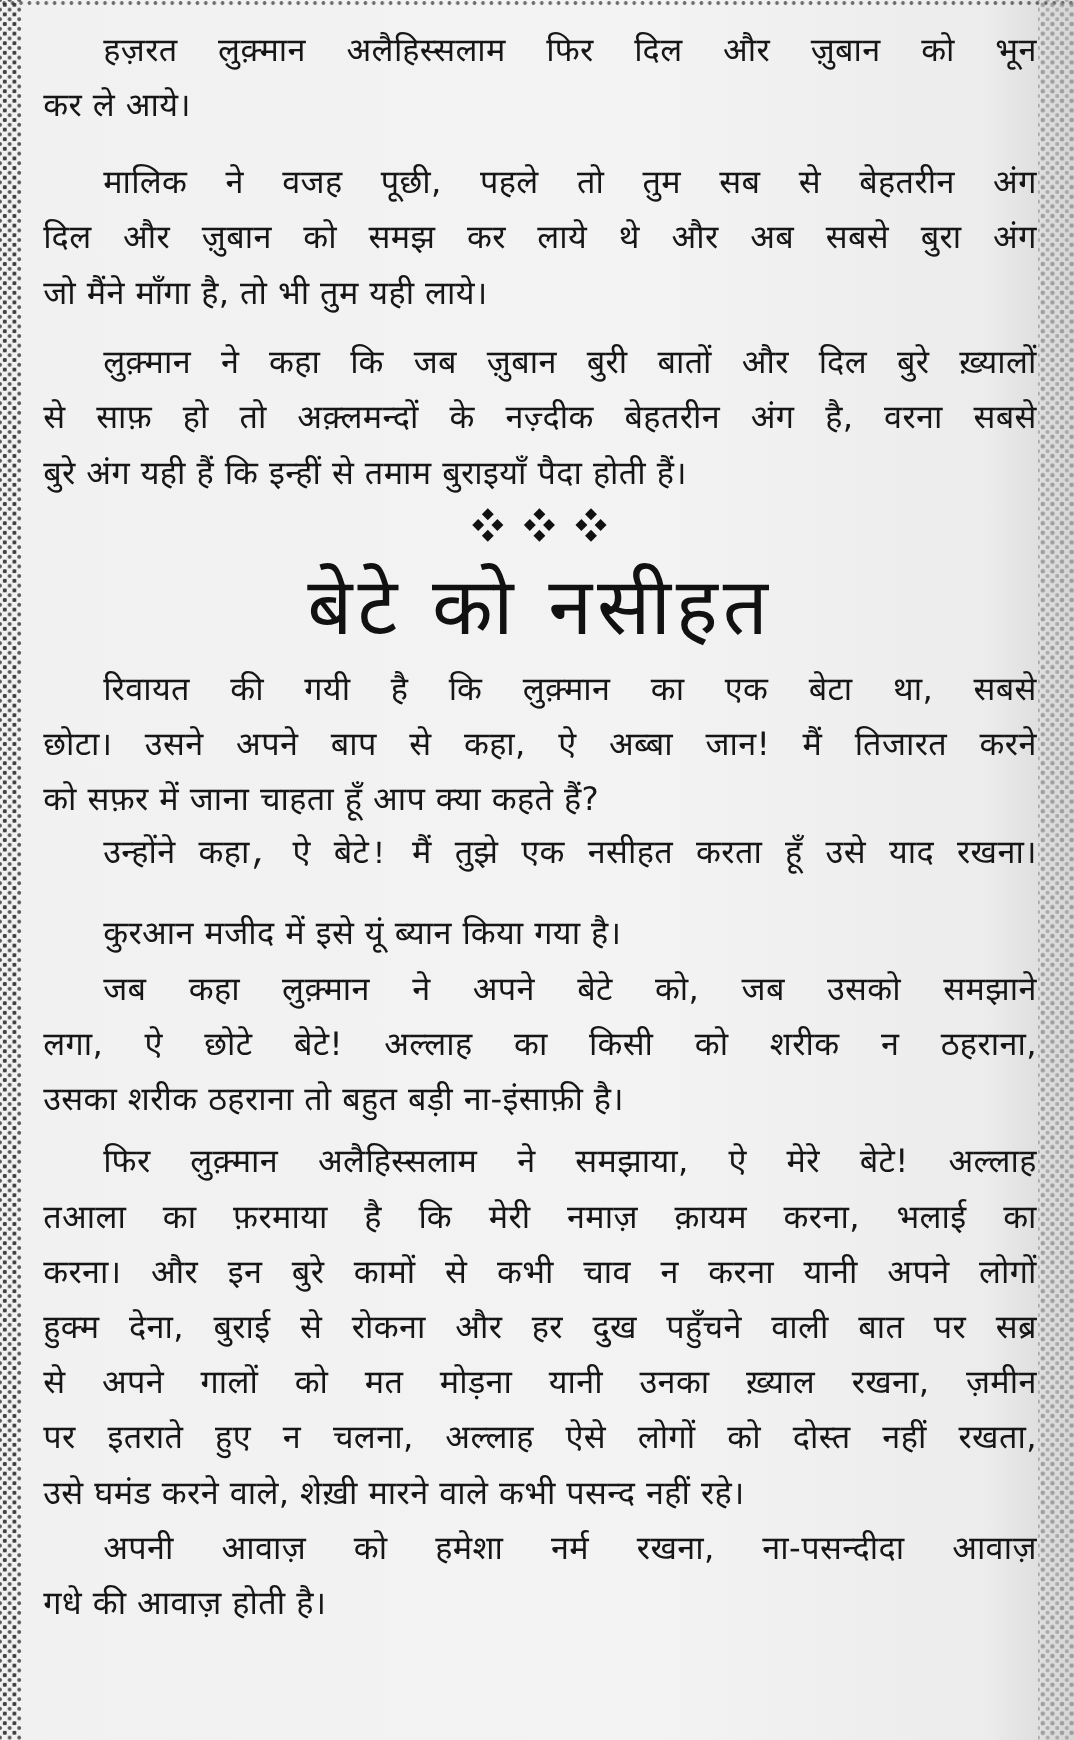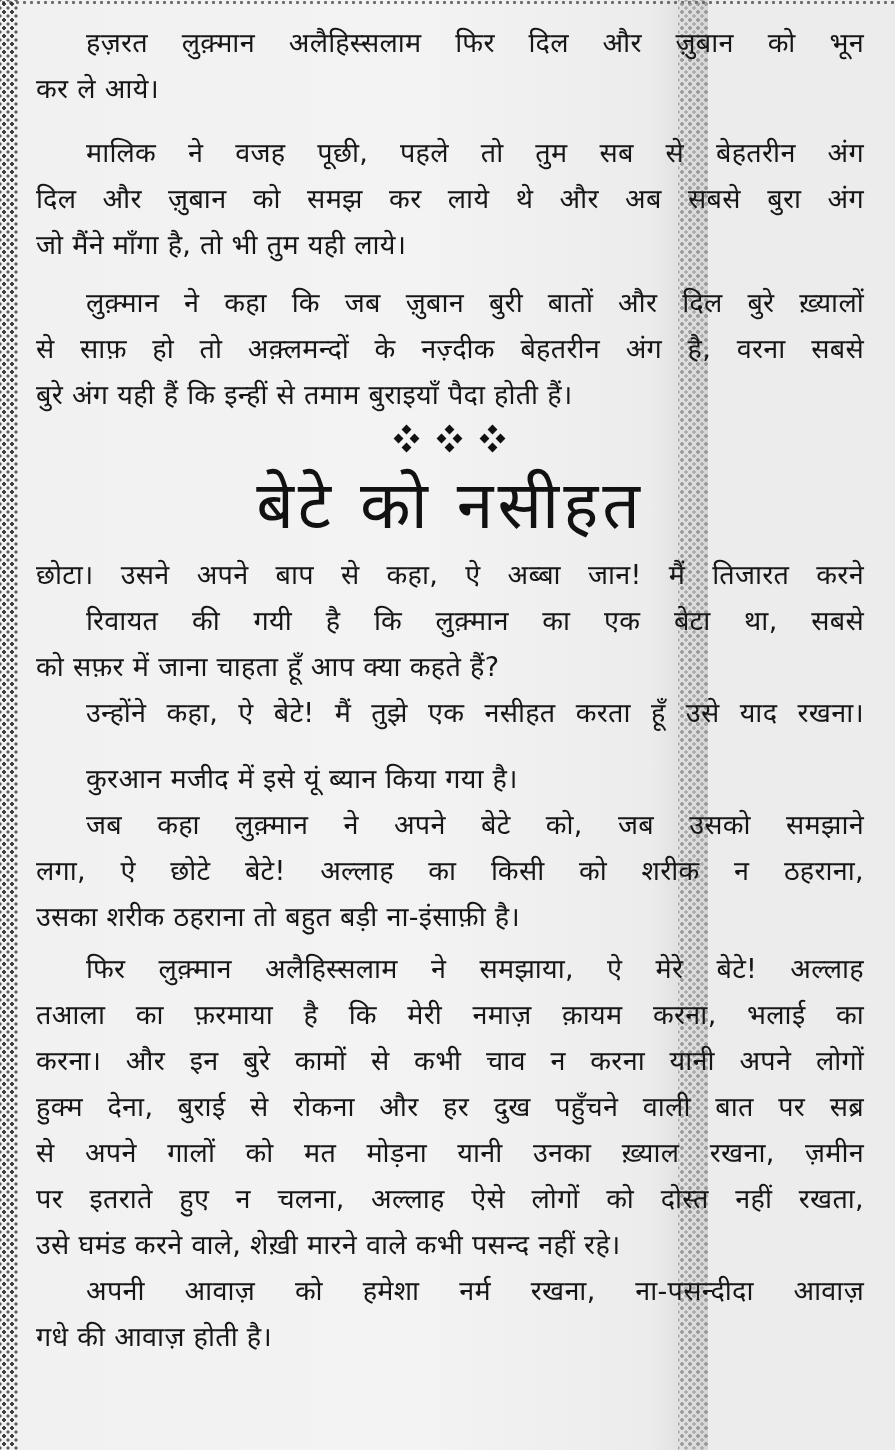--- a/index.html
+++ b/index.html
@@ -12,21 +12,21 @@
       overflow: hidden;
       background: #ececec;
       position: relative;
       font-family: "DejaVu Sans", "Liberation Sans", sans-serif;
       color: #161616;
     }
     .page {
       position: absolute;
       left: 0;
       top: 0;
-      width: 708px;
+      width: 895px;
       height: 1450px;
       background: linear-gradient(90deg, #f1f1f1 0%, #f3f3f3 60%, #ececec 92%, #d6d6d6 100%);
     }
     
     .border-left {
       position: absolute;
       left: 0;
       top: 0;
       width: 18px;
       height: 1450px;
@@ -163,26 +163,26 @@
         <span class="d" style="left:10px;top:0px;"></span>
         <span class="d" style="left:2px;top:9px;"></span>
         <span class="d" style="left:18px;top:9px;"></span>
         <span class="d" style="left:10px;top:18px;"></span>
       </span>
     </div>
 
     <h1 class="title">बेटे को नसीहत</h1>
 
     <p class="para">
+      <span class="line" style="padding-left:50px;">रिवायत की गयी है कि लुक़्मान का एक बेटा था, सबसे</span>
       <span class="line">छोटा। उसने अपने बाप से कहा, ऐ अब्बा जान! मैं तिजारत करने</span>
-      <span class="line" style="padding-left:50px;">रिवायत की गयी है कि लुक़्मान का एक बेटा था, सबसे</span>
       <span class="line last">को सफ़र में जाना चाहता हूँ आप क्या कहते हैं?</span>
     </p>
     <p class="para">
-      <span class="line" style="padding-left:50px;">उन्होंने कहा, ऐ बेटे! मैं तुझे एक नसीहत करता हूँ उसे याद रखना।</span>
+      <span class="line" style="padding-left:50px;font-family:Liberation Mono, monospace;">उन्होंने कहा, ऐ बेटे! मैं तुझे एक नसीहत करता हूँ उसे याद रखना।</span>
     </p>
     <p class="para">
       <span class="line last" style="padding-left:50px;margin-top:20px;">कुरआन मजीद में इसे यूं ब्यान किया गया है।</span>
     </p>
     <p class="para">
       <span class="line" style="padding-left:50px;">जब कहा लुक़्मान ने अपने बेटे को, जब उसको समझाने</span>
       <span class="line">लगा, ऐ छोटे बेटे! अल्लाह का किसी को शरीक न ठहराना,</span>
       <span class="line last">उसका शरीक ठहराना तो बहुत बड़ी ना-इंसाफ़ी है।</span>
     </p>
     <div style="height:6px"></div>

